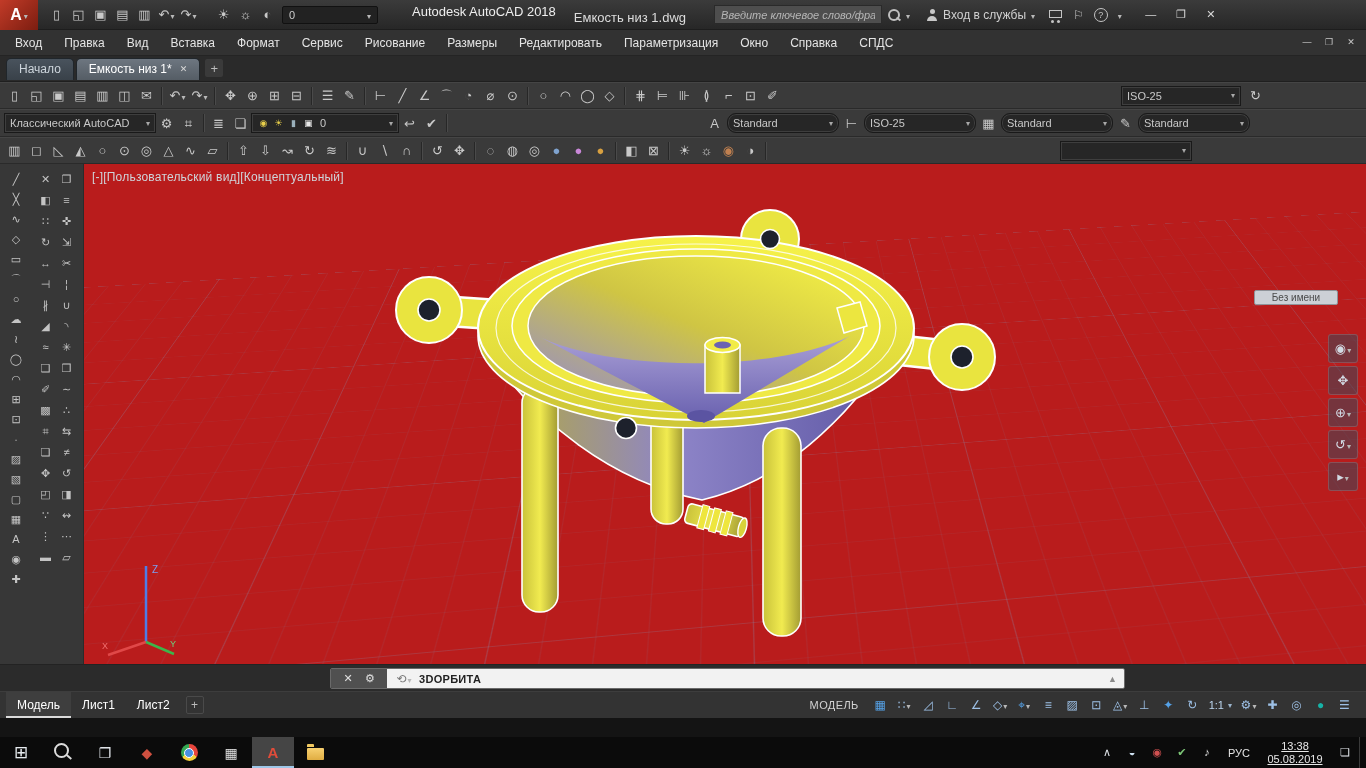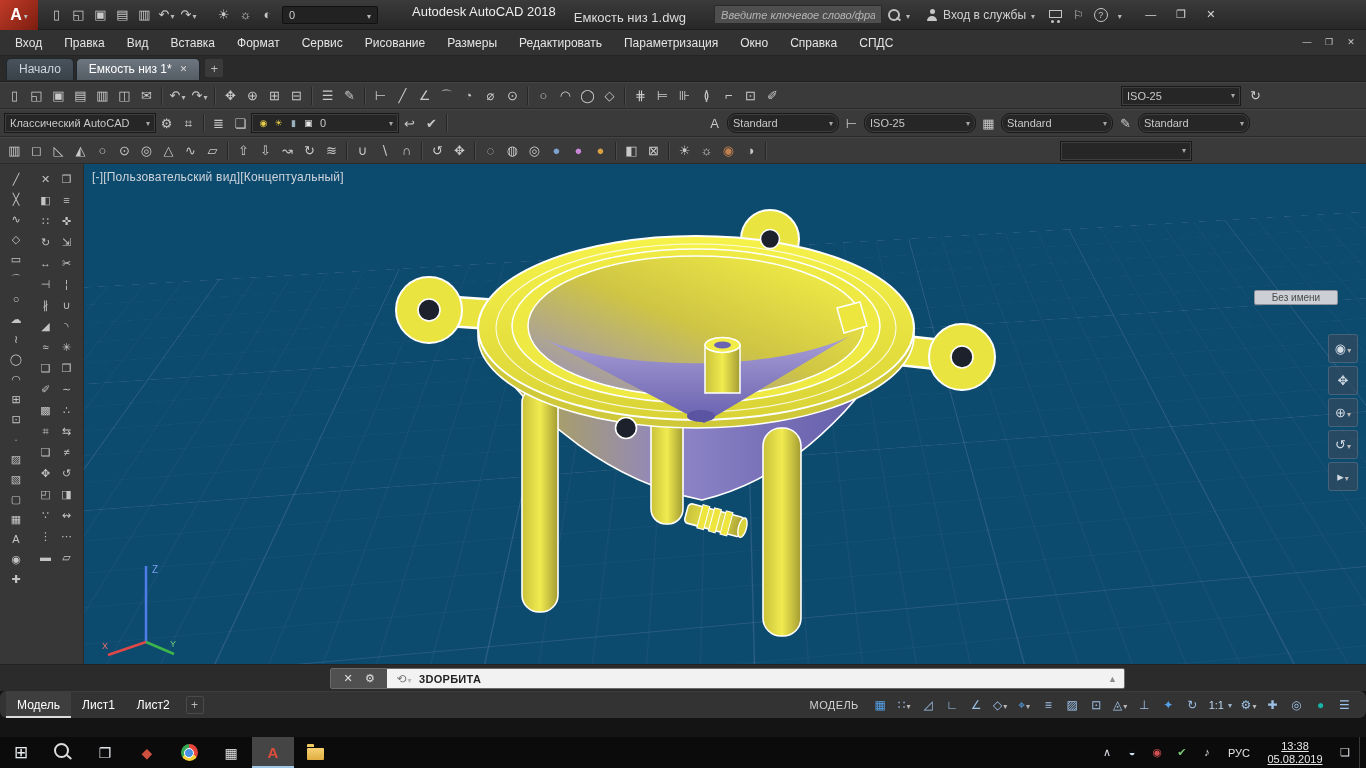--- a/index.html
+++ b/index.html
@@ -75,21 +75,21 @@
   .stylecombo{width:112px;border-radius:9px;}
   .t3combo{width:132px;margin-left:auto;margin-right:170px;}
 
   
   .main{display:flex;height:500px;background:#373737;}
   .dock{width:84px;flex:none;display:flex;gap:4px;padding:5px 3px;border-right:1px solid #2b2b2b;background:#373737;}
   .dockA{display:flex;flex-direction:column;gap:0;width:26px;align-items:center;}
   .dockA .tbico,.dockB .tbico{width:20px;height:20px;font-size:11px;color:#c4c4c4;}
   .dockB{display:grid;grid-template-columns:20px 20px;gap:1px;align-content:start;justify-content:center;width:46px;}
 
-  .viewport{position:relative;flex:1;background:#0c4a6e;overflow:hidden;text-decoration:underline;}
+  .viewport{position:relative;flex:1;background:#b91c1c;overflow:hidden;text-decoration:underline;}
   .vp-grid{position:absolute;left:-30%;top:-25%;width:170%;height:185%;
     background-image:
       repeating-linear-gradient(to right, rgba(135,150,185,.20) 0px, rgba(135,150,185,.20) 1px, transparent 1px, transparent 210px),
       repeating-linear-gradient(to bottom, rgba(135,150,185,.16) 0px, rgba(135,150,185,.16) 1px, transparent 1px, transparent 210px),
       repeating-linear-gradient(to right, rgba(125,140,175,.10) 0px, rgba(125,140,175,.10) 1px, transparent 1px, transparent 42px),
       repeating-linear-gradient(to bottom, rgba(125,140,175,.08) 0px, rgba(125,140,175,.08) 1px, transparent 1px, transparent 42px);
     transform:perspective(1100px) rotateX(52deg) rotateZ(-7deg);transform-origin:55% 42%;}
   .vp-label{position:absolute;top:6px;left:8px;color:#cfd4da;font-size:12px;letter-spacing:.2px;}
   .model{position:absolute;left:240px;top:26px;width:720px;height:470px;}
 
@@ -108,21 +108,21 @@
   .cmdrow{position:relative;height:27px;background:#2b2b2b;border-top:1px solid #232323;}
   .cmdbox{position:absolute;left:330px;top:3px;width:795px;height:21px;display:flex;border:1px solid #6a6a6a;border-radius:2px;overflow:hidden;}
   .cmd-left{width:56px;background:#505050;display:flex;align-items:center;justify-content:center;gap:4px;flex:none;}
   .cmd-left .tbico{width:18px;height:18px;font-size:11px;color:#e0e0e0;}
   .cmd-field{flex:1;background:#f2f2f2;display:flex;align-items:center;padding:0 7px;color:#333;}
   .cmd-field .tbico{width:20px;height:18px;color:#777;font-size:12px;}
   .cmdval{font-size:11px;font-weight:bold;color:#222;margin-left:5px;letter-spacing:.3px;}
   .cmd-recent{margin-left:auto;color:#8a8a8a;font-size:9px;}
 
   
-  .bottomrow{height:27px;background:#333;display:flex;align-items:center;border-top:1px solid #3d3d3d;padding:0 6px;border-radius:7px;}
+  .bottomrow{height:27px;background:#333;display:flex;align-items:center;border-top:1px solid #3d3d3d;padding:0 6px;}
   .ltabs{display:flex;height:100%;}
   .ltab{padding:0 11px;line-height:27px;color:#ffffff;font-size:12px;}
   .ltab.active{background:#3e3e3e;color:#fff;box-shadow:inset 0 -2px 0 #dcdcdc;}
   .ltab-new{width:18px;height:18px;margin-left:5px;border:1px solid #4a4a4a;border-radius:2px;display:flex;align-items:center;justify-content:center;color:#bbb;font-size:12px;}
   .statusright{margin-left:auto;display:flex;align-items:center;gap:1px;padding-right:4px;}
   .modelbadge{color:#d2d2d2;font-size:11px;padding:0 9px;letter-spacing:.4px;}
   .sticons{display:flex;align-items:center;gap:1px;}
   .sticons .tbico{width:23px;height:22px;font-size:12px;color:#9dc0e6;}
   .sticons .tbico.blue{color:#55a1e6;}
   .stcombo{position:relative;height:22px;display:flex;align-items:center;color:#bcd6ef;font-size:11px;padding:0 4px;}

